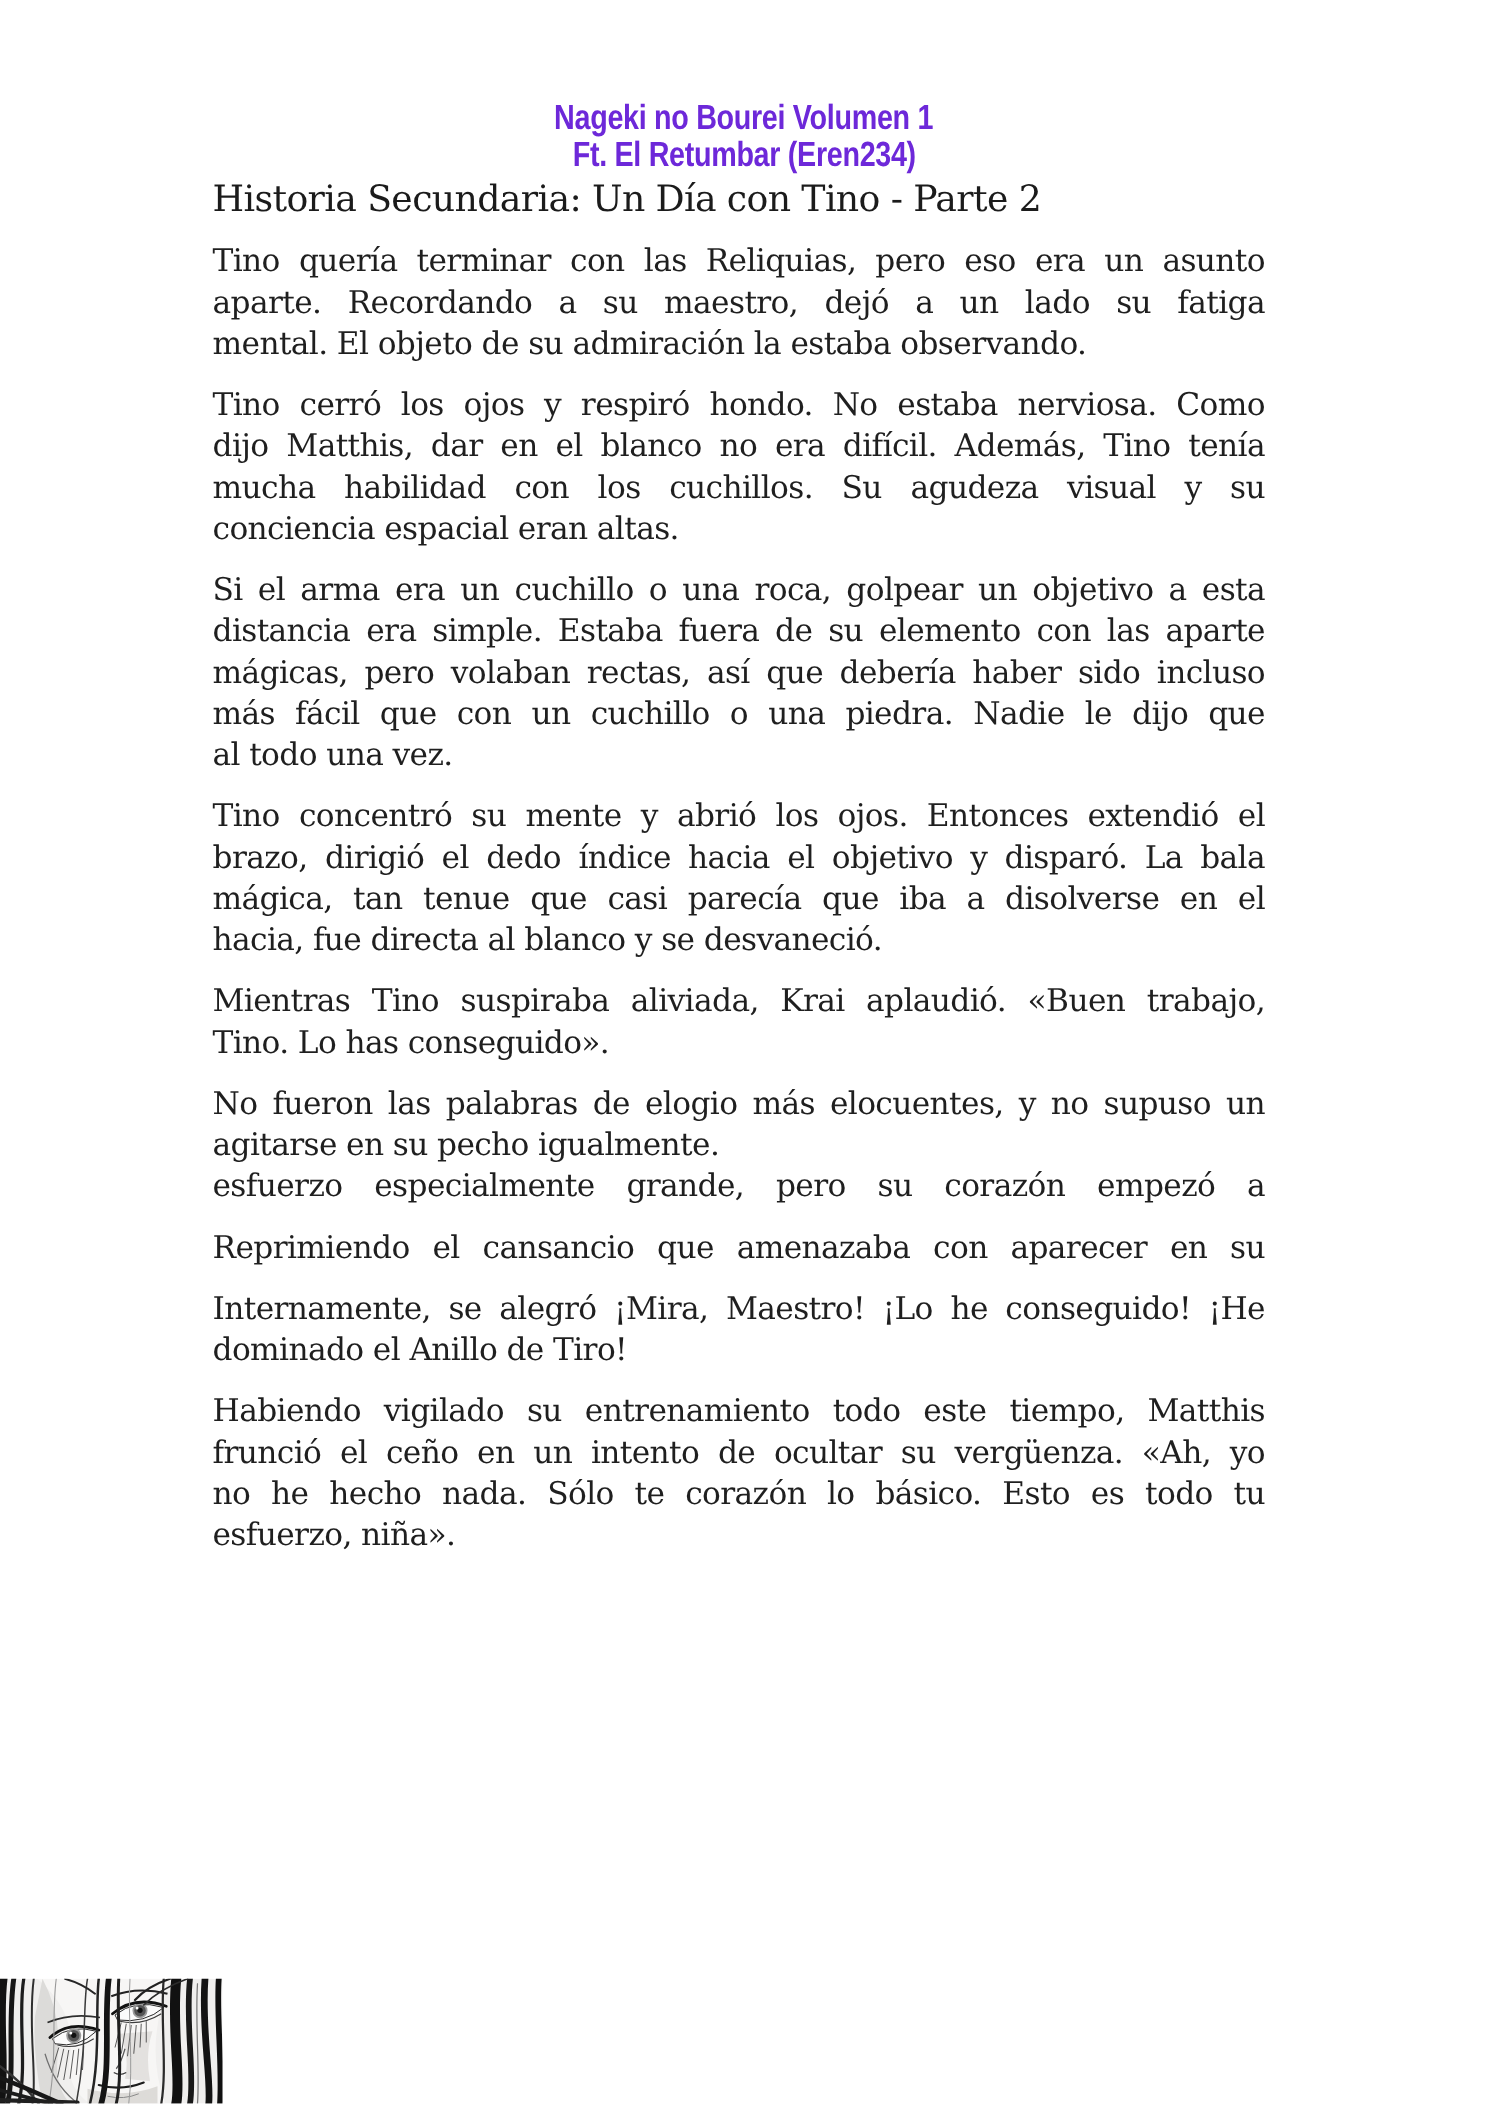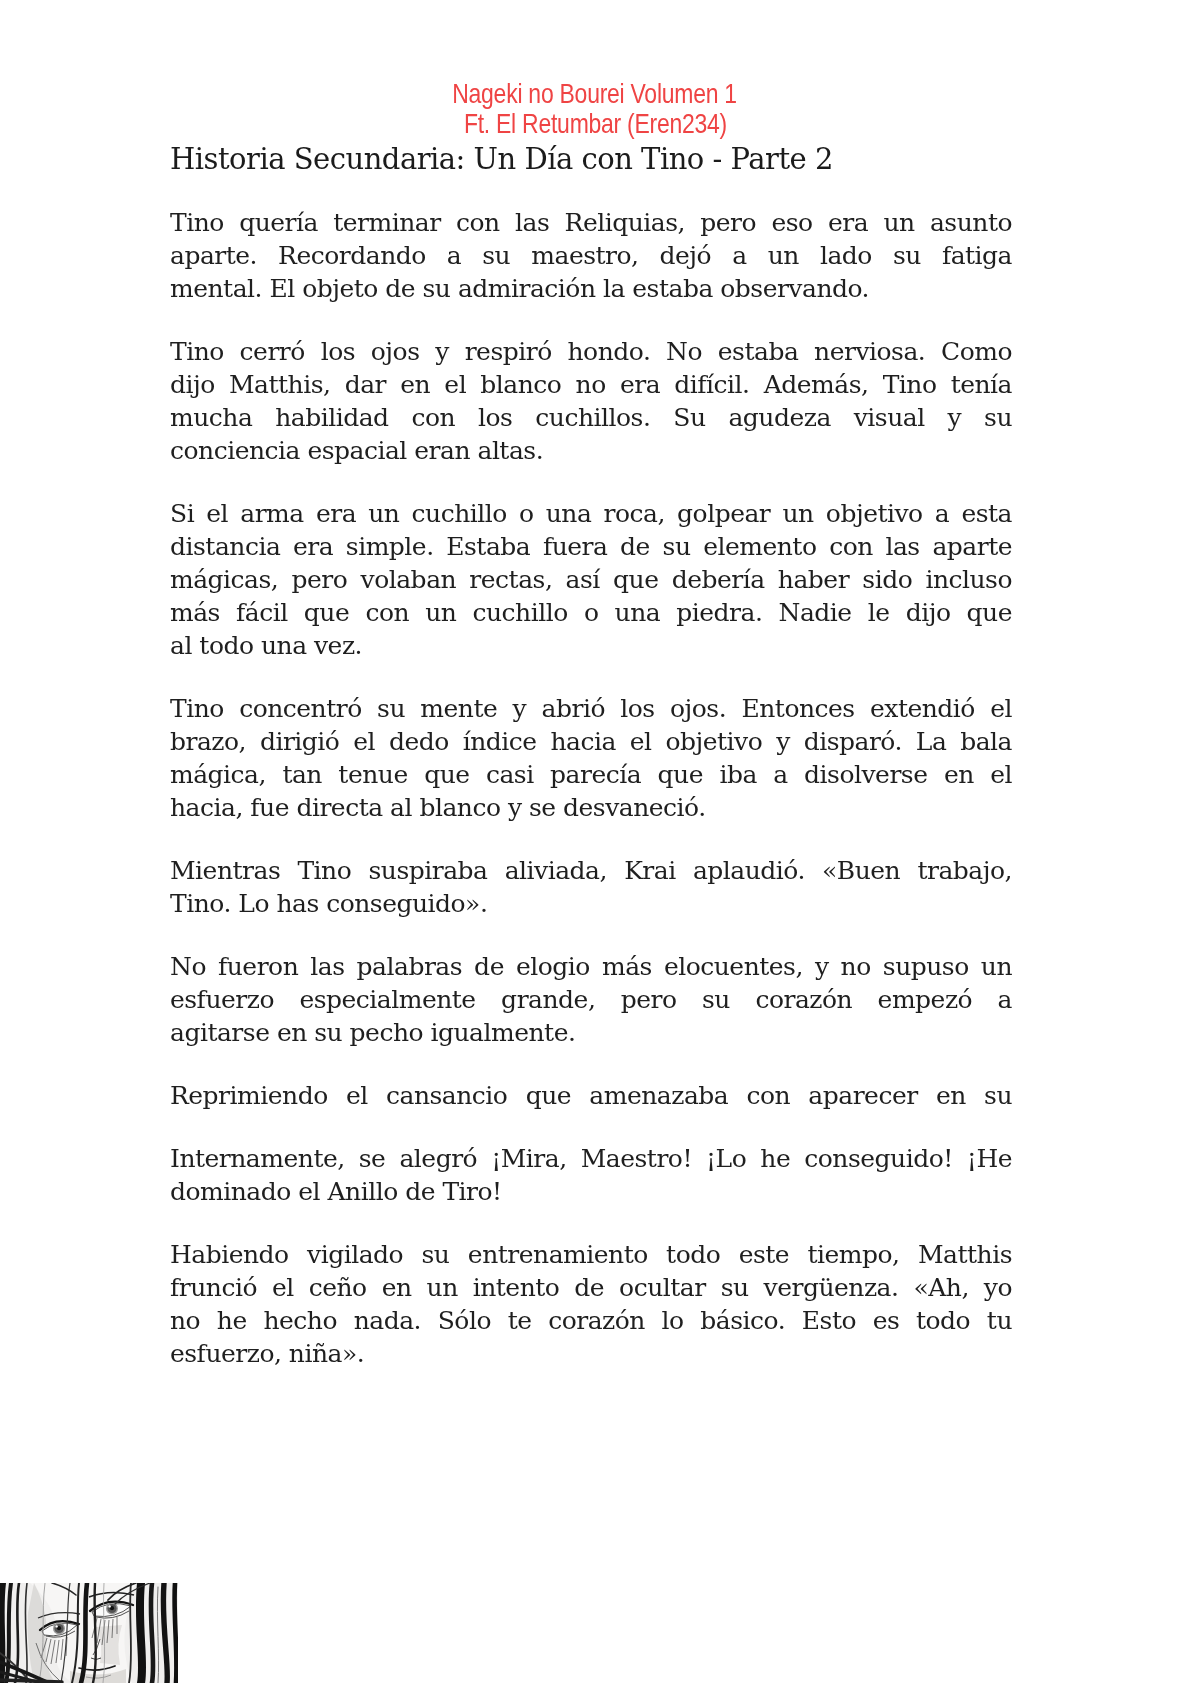--- a/index.html
+++ b/index.html
@@ -17,24 +17,24 @@
     color: #1e1e1e;
   }
   
   .doc-header {
     position: absolute;
     top: 79px;
     left: 0;
     width: 100%;
     text-align: center;
     font-family: "Liberation Sans", sans-serif;
-    font-weight: normal;
+    font-weight: bold;
     font-size: 28px;
     line-height: 30px;
-    color: #ef4444;
+    color: #6d28d9;
   }
   .cond {
     display: inline-block;
     transform: scaleX(0.82);
     transform-origin: 50% 50%;
     letter-spacing: -0.3px;
     white-space: nowrap;
   }
   
   .chapter-title {
@@ -52,21 +52,21 @@
   .doc-body {
     position: absolute;
     top: 176px;
     left: 170px;
     width: 842px;
     font-size: 25px;
     line-height: 33px;
     letter-spacing: -0.5px;
     color: #1f1f1f;
   }
-  .para { margin-top: 30px; }
+  .para { margin-top: 16px; }
   .line {
     text-align: justify;
     text-align-last: justify;
     white-space: nowrap;
   }
   .line.last {
     text-align: center;
     text-align-last: left;
   }
   
@@ -115,22 +115,22 @@
         <div class="line">brazo, dirigió el dedo índice hacia el objetivo y disparó. La bala</div>
         <div class="line">mágica, tan tenue que casi parecía que iba a disolverse en el</div>
         <div class="line last">hacia, fue directa al blanco y se desvaneció.</div>
       </div>
       <div class="para">
         <div class="line">Mientras Tino suspiraba aliviada, Krai aplaudió. «Buen trabajo,</div>
         <div class="line last">Tino. Lo has conseguido».</div>
       </div>
       <div class="para">
         <div class="line">No fueron las palabras de elogio más elocuentes, y no supuso un</div>
+        <div class="line last">agitarse en su pecho igualmente.</div>
         <div class="line">esfuerzo especialmente grande, pero su corazón empezó a</div>
-        <div class="line last">agitarse en su pecho igualmente.</div>
       </div>
       <div class="para">
         <div class="line">Reprimiendo el cansancio que amenazaba con aparecer en su</div>
       </div>
       <div class="para">
         <div class="line">Internamente, se alegró ¡Mira, Maestro! ¡Lo he conseguido! ¡He</div>
         <div class="line last">dominado el Anillo de Tiro!</div>
       </div>
       <div class="para">
         <div class="line">Habiendo vigilado su entrenamiento todo este tiempo, Matthis</div>

